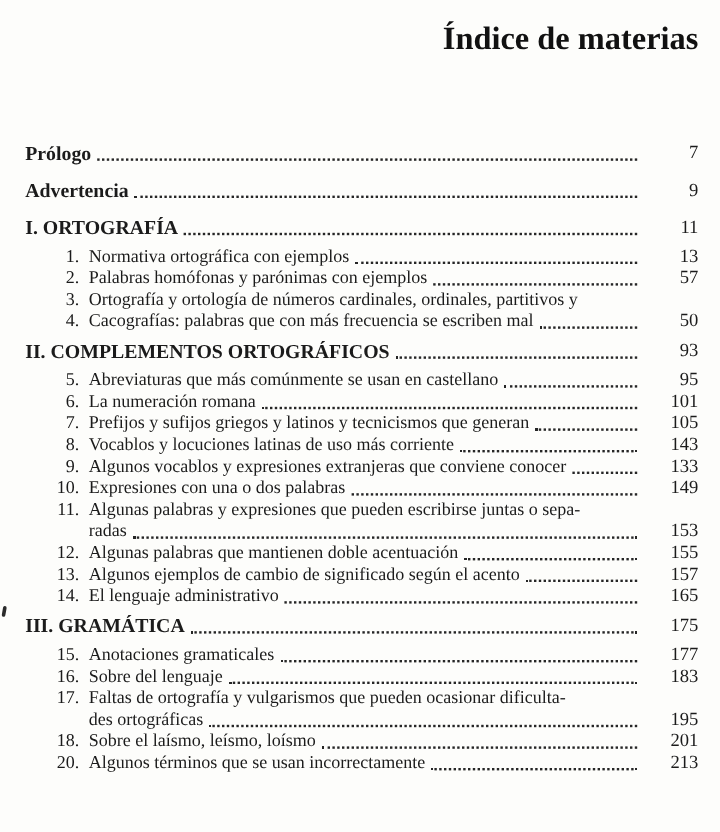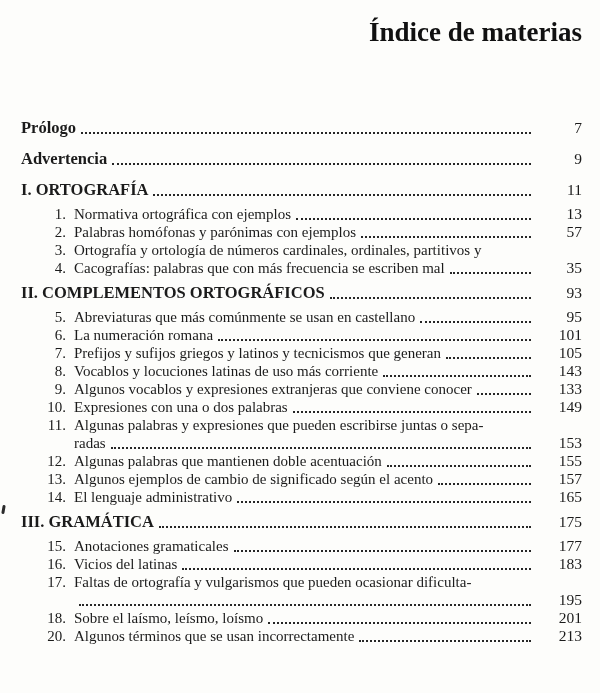--- a/index.html
+++ b/index.html
@@ -117,21 +117,21 @@
             <span class="txt">Ortografía y ortología de números cardinales, ordinales, partitivos y</span>
           </div>
         </div>
       </div>
       <div class="entry item">
         <span class="num">4.</span>
         <div class="body">
           <div class="line last">
             <span class="txt">Cacografías: palabras que con más frecuencia se escriben mal</span>
             <span class="leader"></span>
-            <span class="page">35</span>
+            <span class="page">50</span>
           </div>
         </div>
       </div>
       <div class="entry section">
         <div class="line last">
           <span class="txt">II. COMPLEMENTOS ORTOGRÁFICOS</span>
           <span class="leader"></span>
           <span class="page">93</span>
         </div>
       </div>
@@ -252,33 +252,34 @@
             <span class="txt">Anotaciones gramaticales</span>
             <span class="leader"></span>
             <span class="page">177</span>
           </div>
         </div>
       </div>
       <div class="entry item">
         <span class="num">16.</span>
         <div class="body">
           <div class="line last">
-            <span class="txt">Vicios del latinas</span>
+            <span class="txt">Sobre del lenguaje</span>
             <span class="leader"></span>
             <span class="page">183</span>
           </div>
         </div>
       </div>
       <div class="entry item">
         <span class="num">17.</span>
         <div class="body">
           <div class="line">
             <span class="txt">Faltas de ortografía y vulgarismos que pueden ocasionar dificulta-</span>
           </div>
           <div class="line last">
+            <span class="txt">des ortográficas</span>
             <span class="leader"></span>
             <span class="page">195</span>
           </div>
         </div>
       </div>
       <div class="entry item">
         <span class="num">18.</span>
         <div class="body">
           <div class="line last">
             <span class="txt">Sobre el laísmo, leísmo, loísmo</span>

